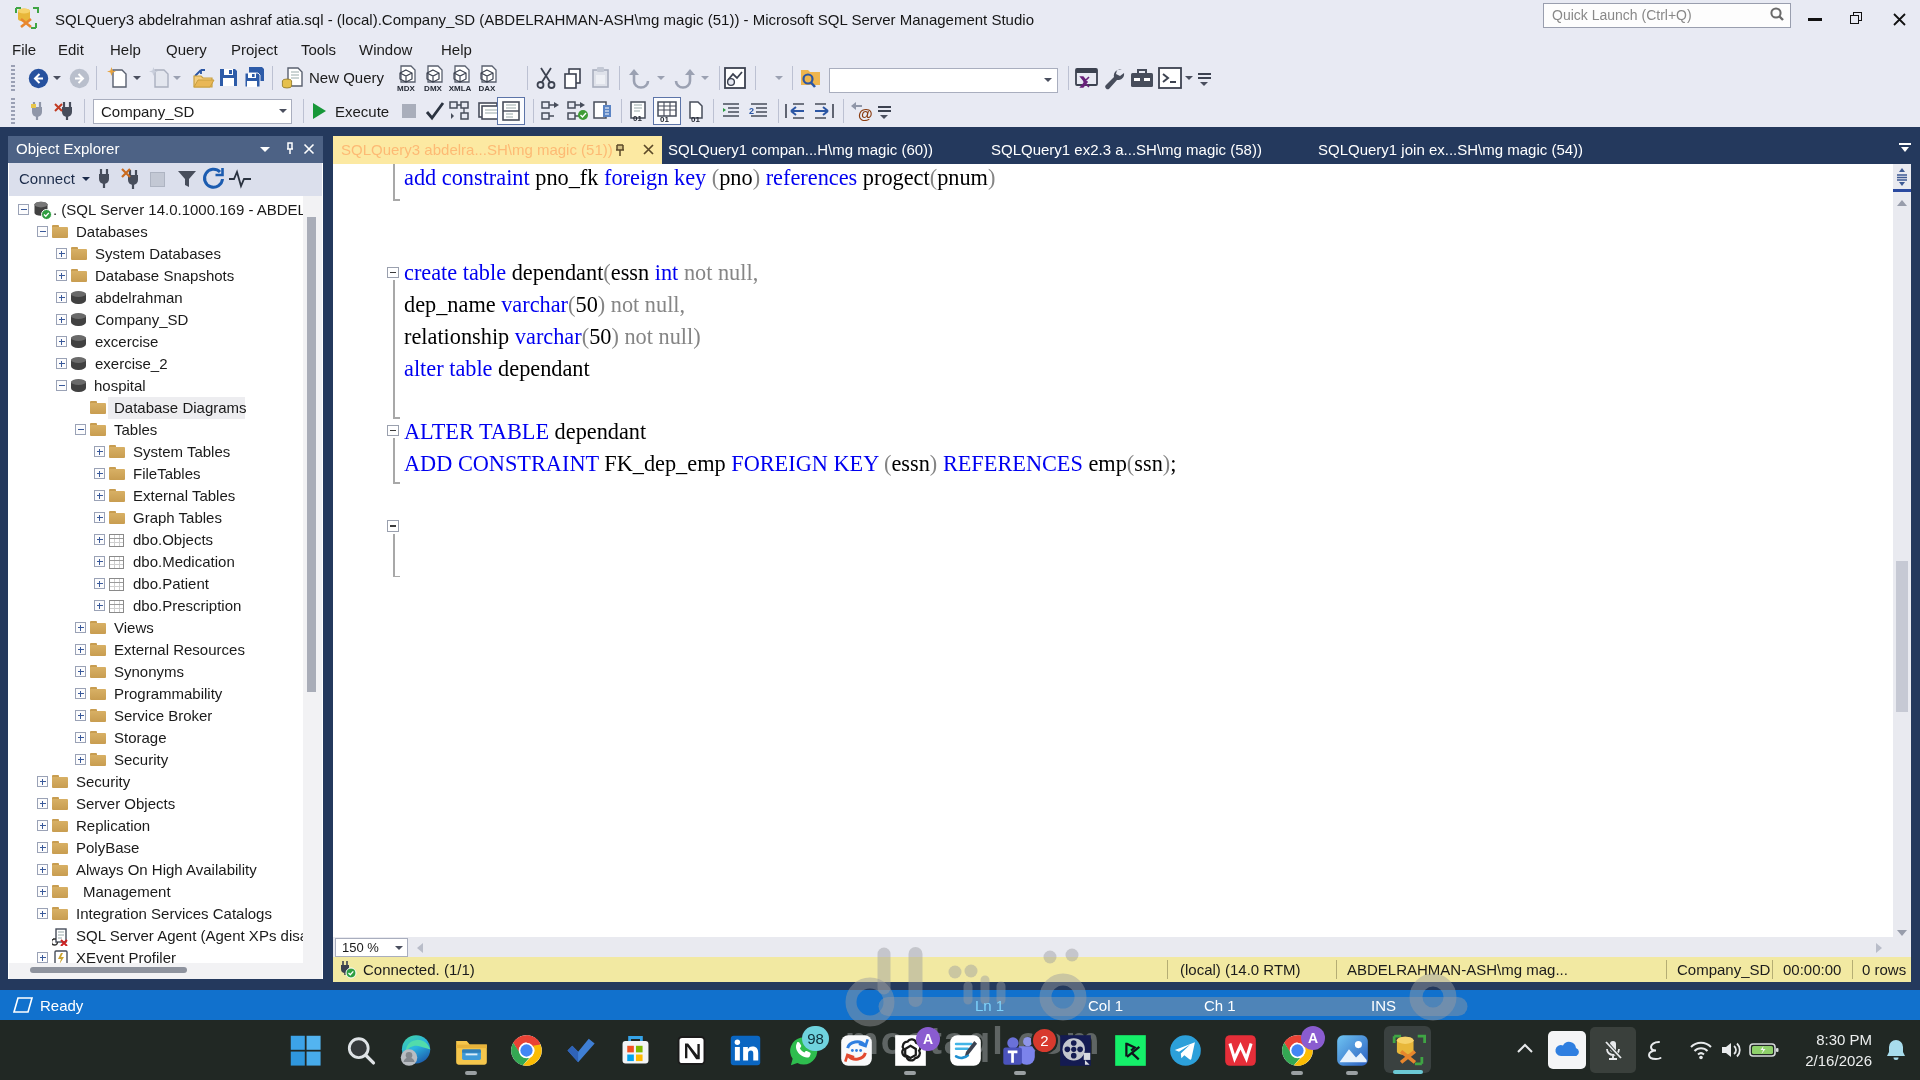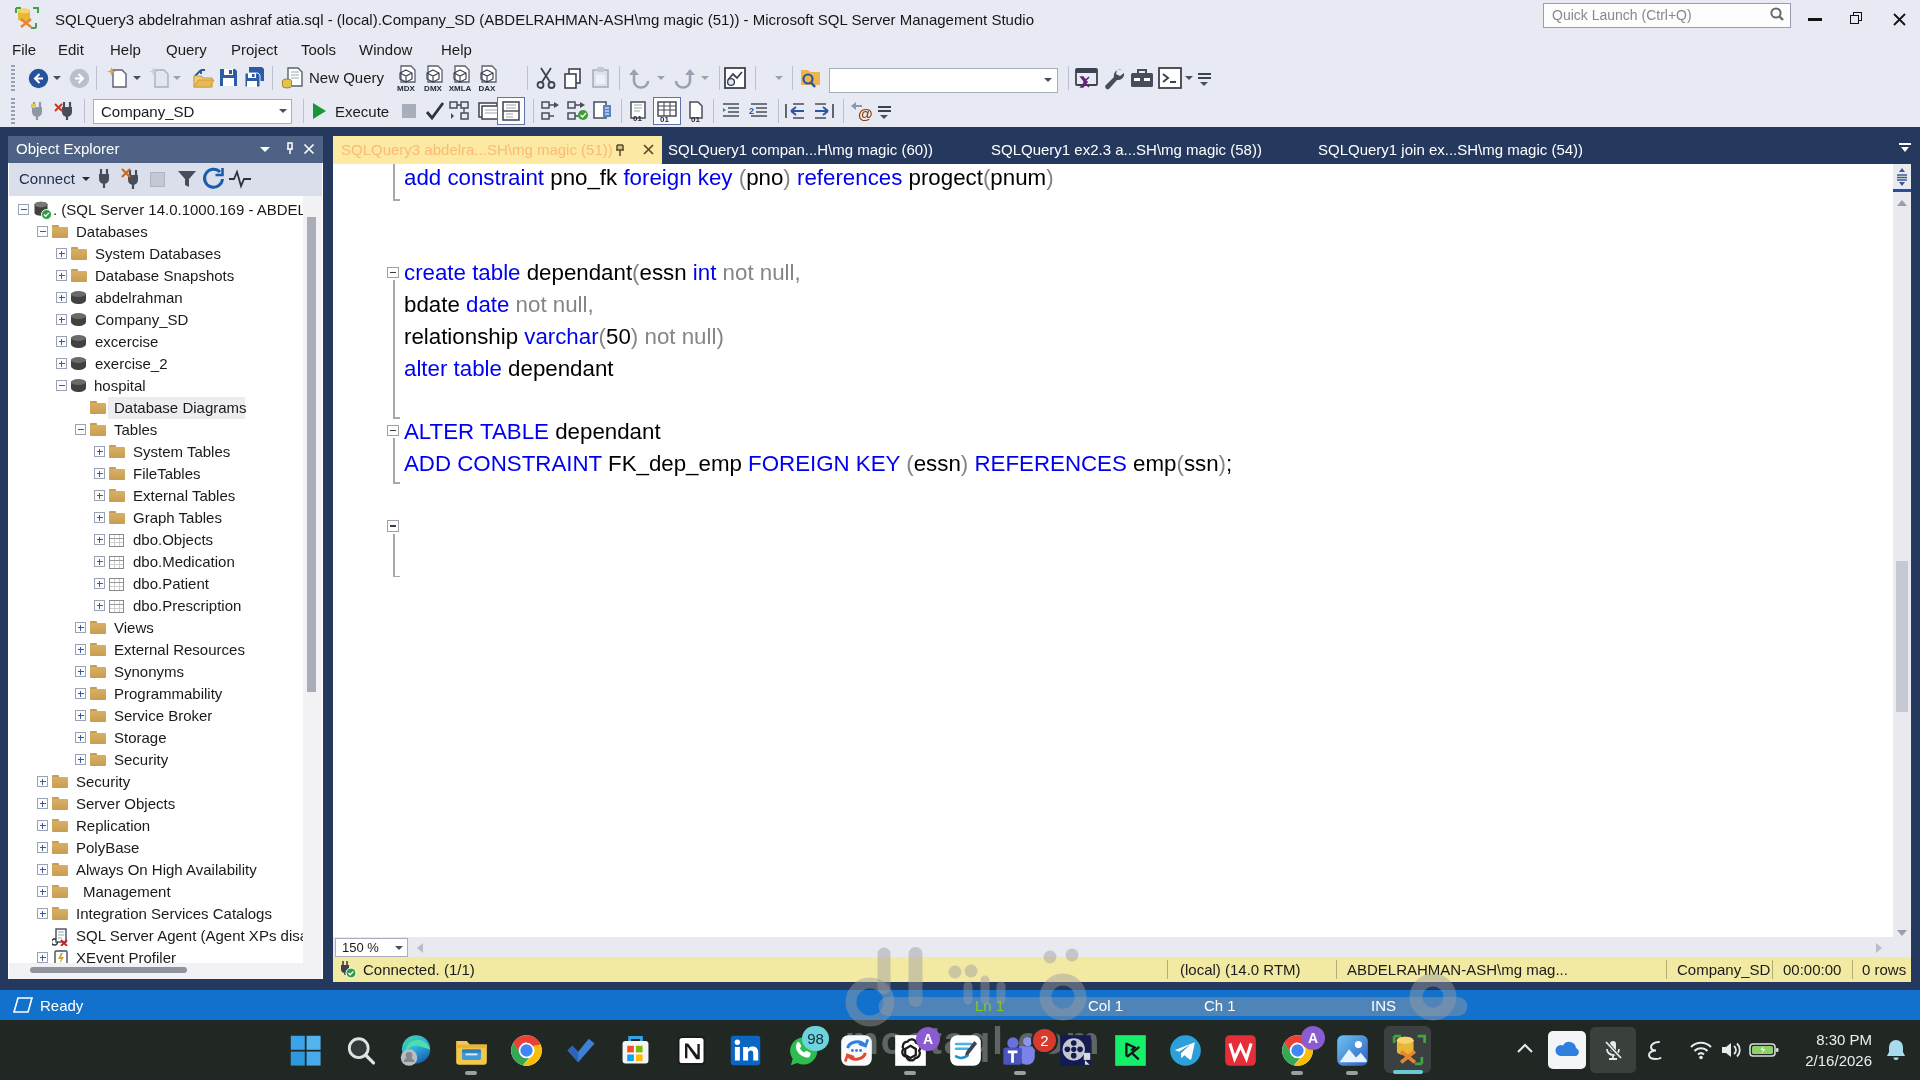--- a/index.html
+++ b/index.html
@@ -1,20 +1,20 @@
 <!DOCTYPE html>
 <html><head><meta charset="utf-8"><style>
 *{margin:0;padding:0;box-sizing:border-box}
 html,body{width:1920px;height:1080px;overflow:hidden}
 body{font-family:"Liberation Sans",sans-serif;background:#24395d;position:relative}
 .a{position:absolute}
 .sep1{position:absolute;width:1px;background:#bcc1d2;top:66px;height:24px}
 .sep2{position:absolute;width:1px;background:#bcc1d2;top:99px;height:24px}
 .tri{width:0;height:0;border-left:4px solid transparent;border-right:4px solid transparent;border-top:4px solid #4a4f5e}
-.mono{font-family:Liberation Sans, sans-serif}
+.mono{font-family:Liberation Serif, serif}
 .kw{color:#0000f0}.gy{color:#858585}
 .exp{position:absolute;width:11px;height:11px;background:#fcfcfd;border:1px solid #9aa2b6}
 .exp::before{content:"";position:absolute;left:1.5px;top:3.8px;width:6px;height:1.5px;background:#3a5a9b}
 .exp.plus::after{content:"";position:absolute;left:3.8px;top:1.5px;width:1.5px;height:6px;background:#3a5a9b}
 .fold{position:absolute;width:11.5px;height:11.5px;background:#fff;border:1px solid #9aa0ae;left:387px}
 .fold::before{content:"";position:absolute;left:1.8px;top:4.3px;width:6px;height:1.5px;background:#3c3c3c}
 .guide{position:absolute;width:1.5px;background:#a8a8a8;left:393px}
 .gtick{position:absolute;height:1.5px;width:7px;background:#a8a8a8;left:393px}
 .trow{position:absolute;left:0;height:22px;width:300px;font-size:15px;color:#1a1a1a}
 .trow span.lbl{position:absolute;top:2px;white-space:nowrap}
@@ -541,21 +541,21 @@
 <div class="a" style="left:991px;top:141px;font-size:15px;color:#fff;white-space:nowrap">SQLQuery1 ex2.3 a...SH\mg magic (58))</div>
 <div class="a" style="left:1318px;top:141px;font-size:15px;color:#fff;white-space:nowrap">SQLQuery1 join ex...SH\mg magic (54))</div>
 <div class="a" style="left:1899px;top:143px;width:12px;height:2px;background:#fff"></div>
 <div class="a" style="left:1901px;top:147px;width:0;height:0;border-left:4px solid transparent;border-right:4px solid transparent;border-top:5px solid #fff"></div>
 <div class="a" style="left:333px;top:164px;width:1578px;height:773px;background:#fff"></div>
 <div class="a mono" style="left:404px;top:162px;font-size:22.3px;color:#000">
     <div style="height:31.75px;line-height:31.75px;white-space:pre"><span class="kw">add constraint</span> pno_fk <span class="kw">foreign key</span> <span class="gy">(</span>pno<span class="gy">)</span> <span class="kw">references</span> progect<span class="gy">(</span>pnum<span class="gy">)</span></div>
     <div style="height:31.75px;line-height:31.75px;white-space:pre"></div>
     <div style="height:31.75px;line-height:31.75px;white-space:pre"></div>
     <div style="height:31.75px;line-height:31.75px;white-space:pre"><span class="kw">create table</span> dependant<span class="gy">(</span>essn <span class="kw">int</span> <span class="gy">not null,</span></div>
-    <div style="height:31.75px;line-height:31.75px;white-space:pre">bdate <span class="kw">date</span> <span class="gy">not null,</span></div>
+    <div style="height:31.75px;line-height:31.75px;white-space:pre">dep_name <span class="kw">varchar</span><span class="gy">(</span>50<span class="gy">)</span> <span class="gy">not null,</span></div>
     <div style="height:31.75px;line-height:31.75px;white-space:pre">relationship <span class="kw">varchar</span><span class="gy">(</span>50<span class="gy">)</span> <span class="gy">not null)</span></div>
     <div style="height:31.75px;line-height:31.75px;white-space:pre"><span class="kw">alter table</span> dependant</div>
     <div style="height:31.75px;line-height:31.75px;white-space:pre"></div>
     <div style="height:31.75px;line-height:31.75px;white-space:pre"><span class="kw">ALTER TABLE</span> dependant</div>
     <div style="height:31.75px;line-height:31.75px;white-space:pre"><span class="kw">ADD CONSTRAINT</span> FK_dep_emp <span class="kw">FOREIGN KEY</span> <span class="gy">(</span>essn<span class="gy">)</span> <span class="kw">REFERENCES</span> emp<span class="gy">(</span>ssn<span class="gy">)</span>;</div>
   </div>
 <div class="guide" style="top:164px;height:35px"></div>
 <div class="gtick" style="top:199px"></div>
 <div class="fold" style="top:266.5px"></div>
 <div class="guide" style="top:280px;height:137px"></div>
@@ -617,21 +617,21 @@
       <circle cx="131" cy="31" r="6.5"></circle>
 <circle cx="210" cy="17" r="6.5"></circle>
       <circle cx="232" cy="15" r="6.5"></circle>
 </g>
 <text x="5" y="114" font-family="Liberation Sans" font-weight="bold" font-size="38" fill="rgba(158,161,164,0.5)" letter-spacing="2">mostaql.com</text>
 </svg>
 <svg class="a" style="left:12px;top:996px" width="22" height="18" viewBox="0 0 22 18">
 <path d="M6 2 H20 L16 16 H2 Z" fill="none" stroke="#fff" stroke-width="1.6"></path>
   </svg>
 <div class="a" style="left:40px;top:997px;font-size:15px;color:#fff">Ready</div>
-<div class="a" style="left:975px;top:997px;font-size:15px;color:#84cc16">Ln 1</div>
+<div class="a" style="left:975px;top:997px;font-size:15px;color:#7dd3fc">Ln 1</div>
 <div class="a" style="left:1088px;top:997px;font-size:15px;color:#fff">Col 1</div>
 <div class="a" style="left:1204px;top:997px;font-size:15px;color:#fff">Ch 1</div>
 <div class="a" style="left:1371px;top:997px;font-size:15px;color:#fff">INS</div>
 <svg class="a" style="left:288.5px;top:1033.5px" width="33" height="33" viewBox="0 0 28 28">
     <rect x="1.5" y="1.5" width="11.9" height="11.9" fill="#3ca3e8"></rect>
     <rect x="14.9" y="1.5" width="11.9" height="11.9" fill="#53b4f0"></rect>
     <rect x="1.5" y="14.9" width="11.9" height="11.9" fill="#2f97dd"></rect>
     <rect x="14.9" y="14.9" width="11.9" height="11.9" fill="#47abea"></rect>
   </svg>
 <svg class="a" style="left:343.5px;top:1033.5px" width="33" height="33" viewBox="0 0 28 28">

